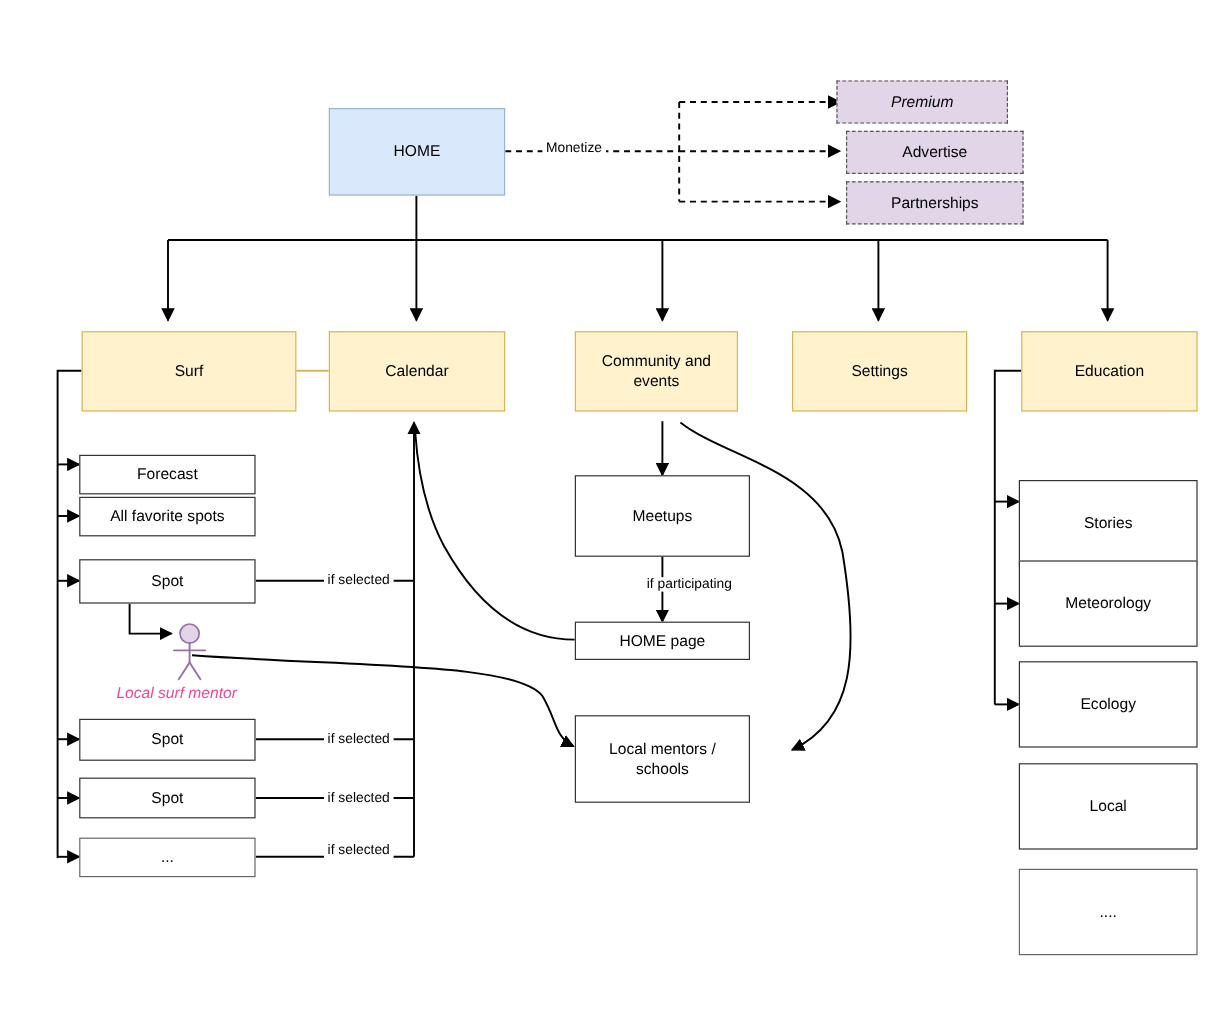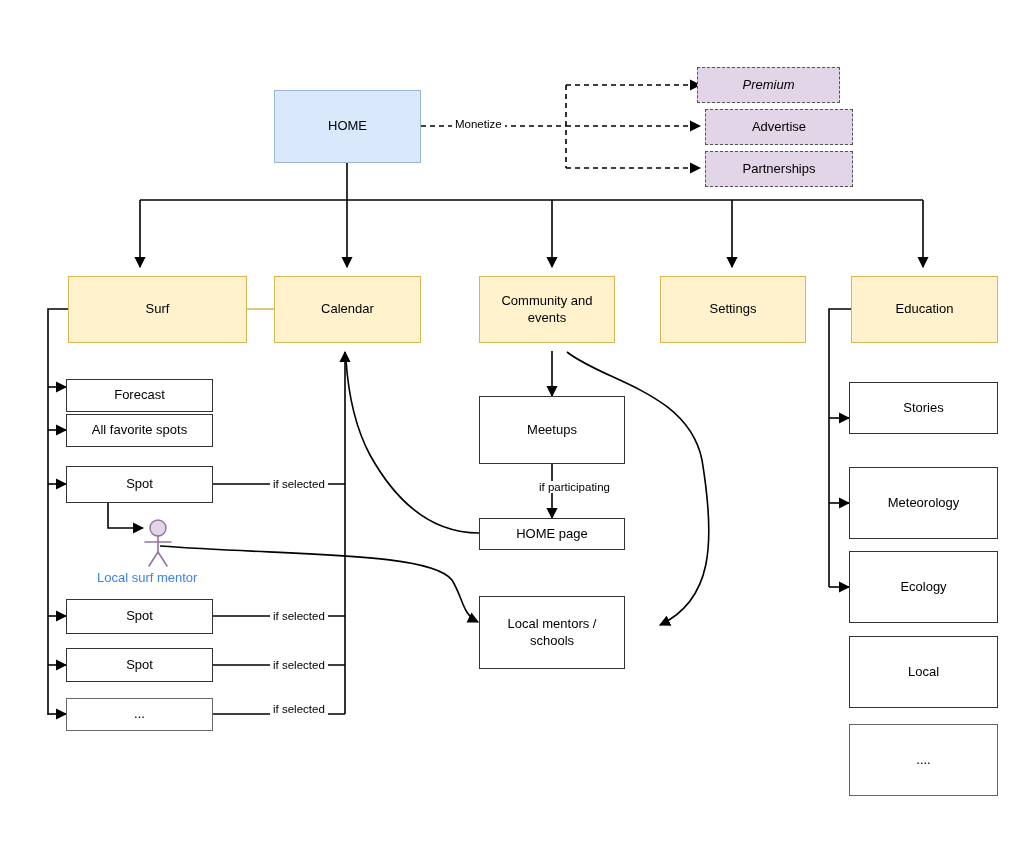--- a/index.html
+++ b/index.html
@@ -63,22 +63,23 @@
     font-size: 11.5px;
     color: #000000;
     background: #ffffff;
     padding: 0 3px;
     white-space: nowrap;
     text-align: center;
   }
   .actor-label {
     position: absolute;
     font-size: 13px;
-    color: #3b82f6;
+    color: #ec4899;
     white-space: nowrap;
+    font-style: italic;
   }
   .actor {
     position: absolute;
   }
 </style>
 </head>
 <body>
 
 <div id="canvas">
 
@@ -238,21 +239,21 @@
     <span>Meetups</span>
   </div>
   <div class="edge-label" style="left:505px; top:481px;margin-left:31px;">if participating</div>
   <div class="node node-plain" style="left:479px; top:518px; width:146px; height:32px;">
     <span>HOME page</span>
   </div>
   <div class="node node-plain" style="left:479px; top:596px; width:146px; height:73px;">
     <span style="max-width:112px;">Local mentors / schools</span>
   </div>
 
-  <div class="node node-plain" style="left:849px; top:382px; width:149px; height:52px;">
+  <div class="node node-plain" style="left:849px; top:400px; width:149px; height:72px;">
     <span>Stories</span>
   </div>
   <div class="node node-plain" style="left:849px; top:467px; width:149px; height:72px;">
     <span>Meteorology</span>
   </div>
   <div class="node node-plain" style="left:849px; top:551px; width:149px; height:72px;">
     <span>Ecology</span>
   </div>
   <div class="node node-plain" style="left:849px; top:636px; width:149px; height:72px;">
     <span>Local</span>

